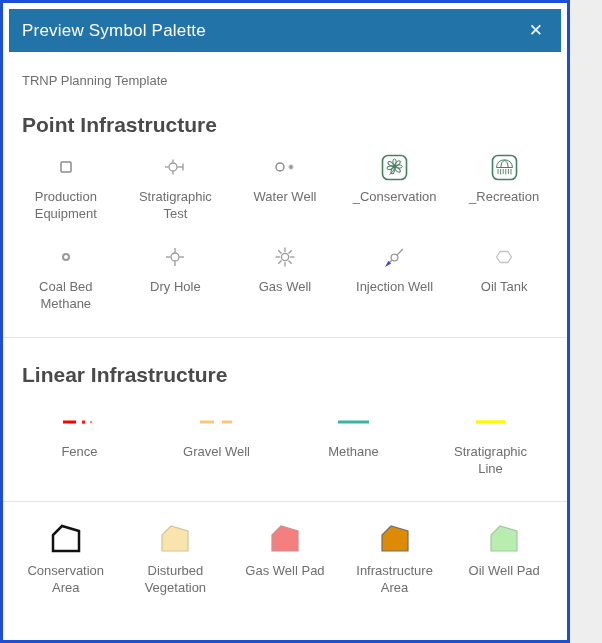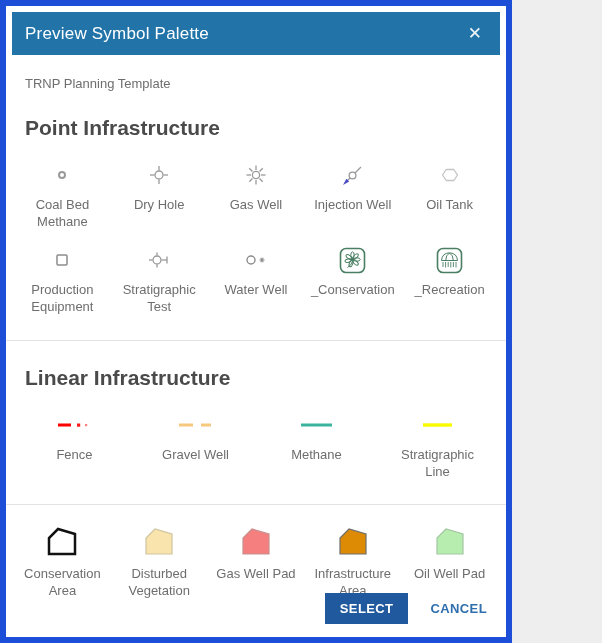--- a/index.html
+++ b/index.html
@@ -1,18 +1,18 @@
 <!DOCTYPE html>
 <html><head>
 <meta charset="utf-8">
 <style>
   html,body{margin:0;padding:0;background:#eee;}
   .dialog{
-    width:512px;height:643px;box-sizing:border-box;position:relative;
-    background:#fff;border:6px solid #1d4ed8;overflow:hidden;
+    width:570px;height:643px;box-sizing:border-box;position:relative;
+    background:#fff;border:3px solid #1d4ed8;overflow:hidden;
     font-family:"Liberation Sans","DejaVu Sans",sans-serif;
   }
   .titlebar{
     margin:6px 6px 0 6px;height:43px;background:#2173a8;color:#fff;
     display:flex;align-items:center;justify-content:space-between;
     padding:0 14px 0 13px;box-sizing:border-box;
   }
   .titlebar .title{font-size:17px;font-weight:400;letter-spacing:.2px;}
   .close-btn{
     color:rgba(255,255,255,.92);font-size:17px;line-height:1;cursor:pointer;
@@ -44,77 +44,20 @@
 <div class="dialog">
 
   <div class="titlebar">
     <span class="title">Preview Symbol Palette</span>
     <button class="close-btn">✕</button>
   </div>
 
   <div class="subtitle">TRNP Planning Template</div>
 
   <div class="section-heading">Point Infrastructure</div>
-
-  <div class="grid">
-    <div class="cell">
-      <span class="sym">
-        <svg width="12" height="12" viewBox="0 0 12 12">
-          <circle cx="6" cy="6" r="3" fill="#fff" stroke="#999" stroke-width="2"></circle>
-        </svg>
-      </span>
-      <span class="lbl">Coal Bed Methane</span>
-    </div>
-    <div class="cell">
-      <span class="sym">
-        <svg width="24" height="24" viewBox="0 0 24 24" stroke="#999" stroke-width="1.3" fill="none">
-          <circle cx="12" cy="12" r="4"></circle>
-          <line x1="12" y1="3" x2="12" y2="7.5"></line>
-            <line x1="12" y1="16.5" x2="12" y2="21"></line>
-          <line x1="3" y1="12" x2="7.5" y2="12"></line>
-            <line x1="16.5" y1="12" x2="21" y2="12"></line>
-        </svg>
-      </span>
-      <span class="lbl">Dry Hole</span>
-    </div>
-    <div class="cell">
-      <span class="sym">
-        <svg width="24" height="24" viewBox="0 0 24 24" stroke="#999" stroke-width="1.3" fill="none">
-          <circle cx="12" cy="12" r="3.6"></circle>
-          <line x1="17" y1="12" x2="21.5" y2="12"></line>
-          <line x1="17" y1="12" x2="21.5" y2="12" transform="rotate(45 12 12)"></line>
-          <line x1="17" y1="12" x2="21.5" y2="12" transform="rotate(90 12 12)"></line>
-          <line x1="17" y1="12" x2="21.5" y2="12" transform="rotate(135 12 12)"></line>
-          <line x1="17" y1="12" x2="21.5" y2="12" transform="rotate(180 12 12)"></line>
-          <line x1="17" y1="12" x2="21.5" y2="12" transform="rotate(225 12 12)"></line>
-          <line x1="17" y1="12" x2="21.5" y2="12" transform="rotate(270 12 12)"></line>
-          <line x1="17" y1="12" x2="21.5" y2="12" transform="rotate(315 12 12)"></line>
-        </svg>
-      </span>
-      <span class="lbl">Gas Well</span>
-    </div>
-    <div class="cell">
-      <span class="sym">
-        <svg width="28" height="28" viewBox="0 0 28 28">
-          <line x1="7" y1="21" x2="22" y2="6" stroke="#999" stroke-width="1.3"></line>
-          <circle cx="13.5" cy="14.5" r="3.4" fill="#fff" stroke="#999" stroke-width="1.3"></circle>
-          <polygon points="4,24 10.2,20.6 7.4,17.8" fill="#4a4ac8"></polygon>
-        </svg>
-      </span>
-      <span class="lbl">Injection Well</span>
-    </div>
-    <div class="cell">
-      <span class="sym">
-        <svg width="20" height="16" viewBox="0 0 20 16">
-          <polygon points="6.2,2.5 13.8,2.5 17.5,8 13.8,13.5 6.2,13.5 2.5,8" fill="none" stroke="#c4c4c4" stroke-width="1.3" stroke-linejoin="round"></polygon>
-        </svg>
-      </span>
-      <span class="lbl">Oil Tank</span>
-    </div>
-  </div>
 
   <div class="grid row2">
     <div class="cell">
       <span class="sym">
         <svg width="16" height="16" viewBox="0 0 16 16">
           <rect x="3" y="3" width="10" height="10" rx="1" fill="none" stroke="#8c8c8c" stroke-width="1.5"></rect>
         </svg>
       </span>
       <span class="lbl">Production Equipment</span>
     </div>
@@ -179,20 +122,77 @@
               <line x1="17.4" y1="15" x2="17.4" y2="20"></line>
               <line x1="20" y1="15" x2="20" y2="20.5"></line>
             </g>
           </g>
         </svg>
       </span>
       <span class="lbl">_Recreation</span>
     </div>
   </div>
 
+  <div class="grid">
+    <div class="cell">
+      <span class="sym">
+        <svg width="12" height="12" viewBox="0 0 12 12">
+          <circle cx="6" cy="6" r="3" fill="#fff" stroke="#999" stroke-width="2"></circle>
+        </svg>
+      </span>
+      <span class="lbl">Coal Bed Methane</span>
+    </div>
+    <div class="cell">
+      <span class="sym">
+        <svg width="24" height="24" viewBox="0 0 24 24" stroke="#999" stroke-width="1.3" fill="none">
+          <circle cx="12" cy="12" r="4"></circle>
+          <line x1="12" y1="3" x2="12" y2="7.5"></line>
+            <line x1="12" y1="16.5" x2="12" y2="21"></line>
+          <line x1="3" y1="12" x2="7.5" y2="12"></line>
+            <line x1="16.5" y1="12" x2="21" y2="12"></line>
+        </svg>
+      </span>
+      <span class="lbl">Dry Hole</span>
+    </div>
+    <div class="cell">
+      <span class="sym">
+        <svg width="24" height="24" viewBox="0 0 24 24" stroke="#999" stroke-width="1.3" fill="none">
+          <circle cx="12" cy="12" r="3.6"></circle>
+          <line x1="17" y1="12" x2="21.5" y2="12"></line>
+          <line x1="17" y1="12" x2="21.5" y2="12" transform="rotate(45 12 12)"></line>
+          <line x1="17" y1="12" x2="21.5" y2="12" transform="rotate(90 12 12)"></line>
+          <line x1="17" y1="12" x2="21.5" y2="12" transform="rotate(135 12 12)"></line>
+          <line x1="17" y1="12" x2="21.5" y2="12" transform="rotate(180 12 12)"></line>
+          <line x1="17" y1="12" x2="21.5" y2="12" transform="rotate(225 12 12)"></line>
+          <line x1="17" y1="12" x2="21.5" y2="12" transform="rotate(270 12 12)"></line>
+          <line x1="17" y1="12" x2="21.5" y2="12" transform="rotate(315 12 12)"></line>
+        </svg>
+      </span>
+      <span class="lbl">Gas Well</span>
+    </div>
+    <div class="cell">
+      <span class="sym">
+        <svg width="28" height="28" viewBox="0 0 28 28">
+          <line x1="7" y1="21" x2="22" y2="6" stroke="#999" stroke-width="1.3"></line>
+          <circle cx="13.5" cy="14.5" r="3.4" fill="#fff" stroke="#999" stroke-width="1.3"></circle>
+          <polygon points="4,24 10.2,20.6 7.4,17.8" fill="#4a4ac8"></polygon>
+        </svg>
+      </span>
+      <span class="lbl">Injection Well</span>
+    </div>
+    <div class="cell">
+      <span class="sym">
+        <svg width="20" height="16" viewBox="0 0 20 16">
+          <polygon points="6.2,2.5 13.8,2.5 17.5,8 13.8,13.5 6.2,13.5 2.5,8" fill="none" stroke="#c4c4c4" stroke-width="1.3" stroke-linejoin="round"></polygon>
+        </svg>
+      </span>
+      <span class="lbl">Oil Tank</span>
+    </div>
+  </div>
+
   <hr class="divider">
 
   <div class="section-heading">Linear Infrastructure</div>
 
   <div class="grid">
     <div class="cell">
       <span class="sym">
         <svg width="34" height="8" viewBox="0 0 34 8">
           <rect x="0" y="2.5" width="13" height="3" fill="#ff0000"></rect>
           <rect x="19" y="2.5" width="3.2" height="3.2" fill="#ff1a1a"></rect>
@@ -267,18 +267,14 @@
     <div class="cell">
       <span class="sym tall">
         <svg width="34" height="31" viewBox="0 0 34 31">
           <path d="M4,28 L4,12 L13,3 L30,8 L30,28 Z" fill="#b7eeb0" stroke="#a2c6a2" stroke-width="1.2"></path>
         </svg>
       </span>
       <span class="lbl">Oil Well Pad</span>
     </div>
   </div>
 
-  <div class="footer">
-    <button class="select-btn">SELECT</button>
-    <button class="cancel-btn">CANCEL</button>
-  </div>
 
 </div>
 
 </body></html>

